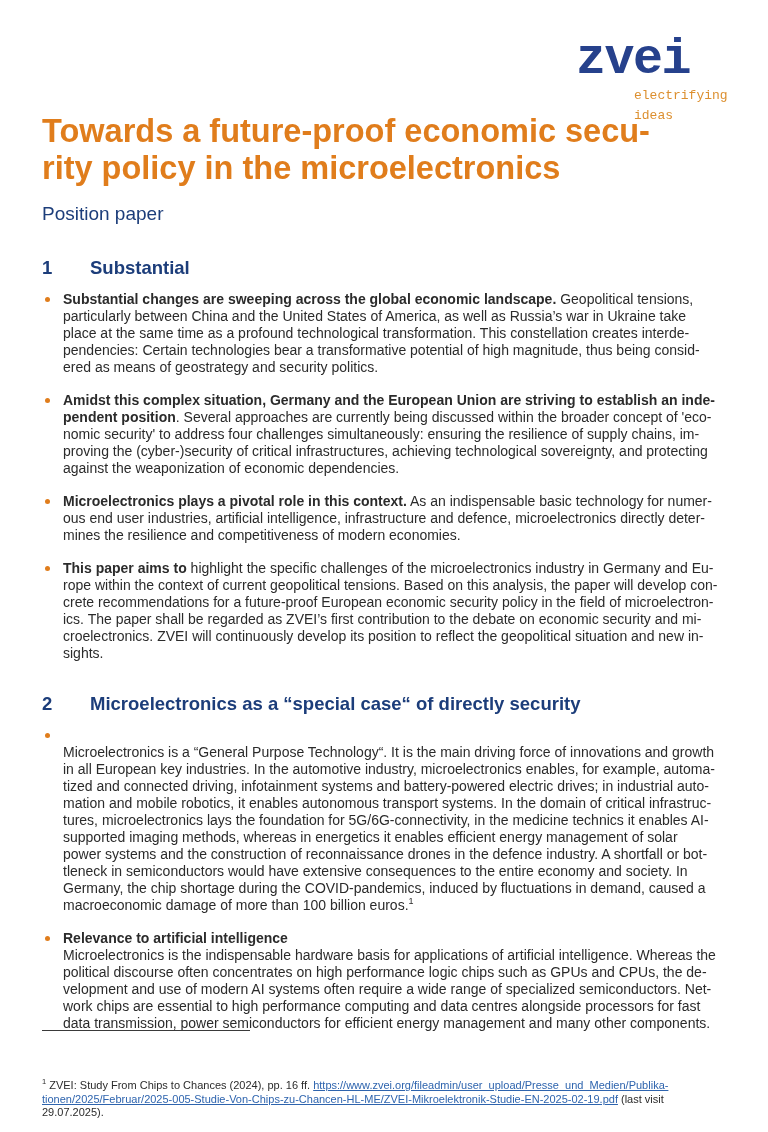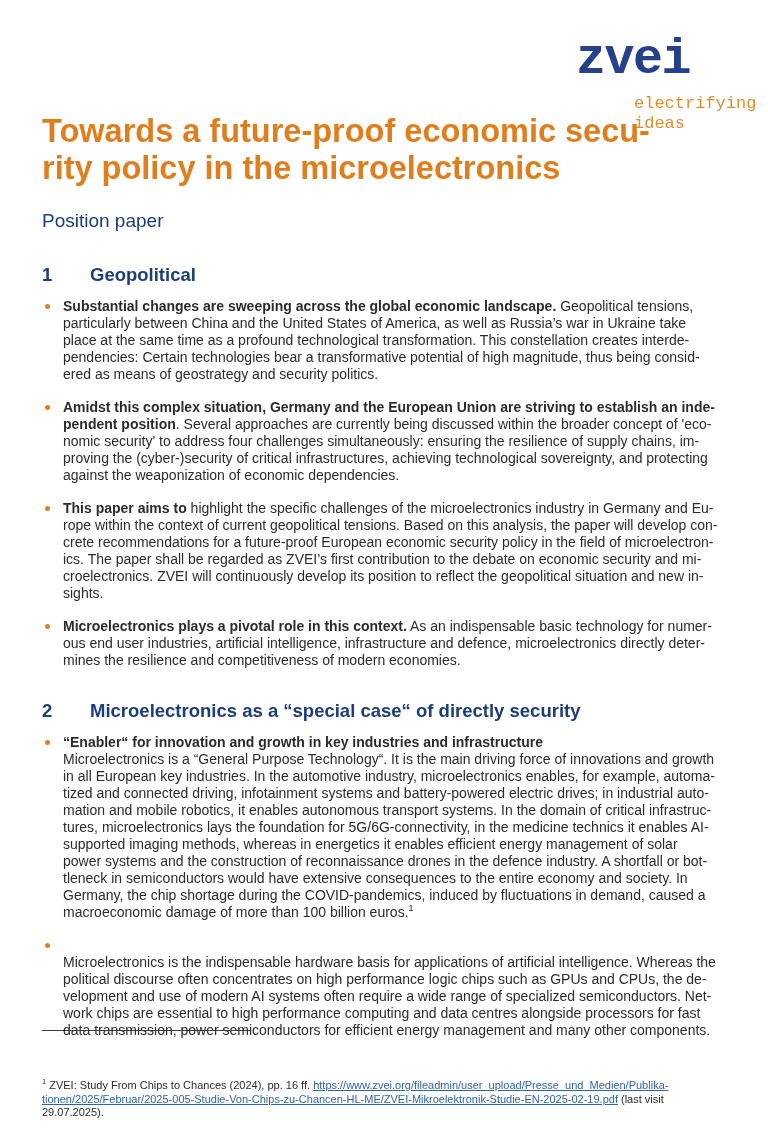--- a/index.html
+++ b/index.html
@@ -21,34 +21,34 @@
     color:var(--body_text);
     overflow:hidden;
   }
   
   .logo{position:absolute;left:576px;top:34px;font-family:Liberation Mono, monospace;}
   .logo-brand{
     font-size:50px;font-weight:bold;letter-spacing:-1.5px;line-height:52px;
     color:var(--logo_blue);
   }
   .logo-tagline{
-    margin-left:58px;margin-top:8px;
-    font-size:17px;line-height:20px;
+    margin-left:58px;margin-top:0px;
+    font-size:13px;line-height:20px;
     color:var(--logo_orange);
   }
   
   .content{position:absolute;left:42px;top:0;width:684px;}
   .doc-title{
     margin-top:113px;
     font-size:32.5px;line-height:36.5px;font-weight:bold;
     color:var(--orange);
     white-space:pre-line;
   }
   .doc-subtitle{
-    margin-top:23px;
+    margin-top:16px;
     font-size:19px;line-height:24px;font-weight:normal;
     color:var(--blue);
   }
   h2.sec{
     margin-top:30px;
     font-size:18.5px;line-height:23px;font-weight:bold;
     color:var(--blue);
   }
   h2.sec .num{display:inline-block;width:48px;}
   ul.bullets{list-style:none;margin-top:12px;}
@@ -100,76 +100,76 @@
         <div>ideas</div>
       </div>
   </div>
 
   <div class="content">
 
     <h1 class="doc-title">Towards a future-proof economic secu-
 rity policy in the microelectronics</h1>
     <div class="doc-subtitle">Position paper</div>
 
-    <h2 class="sec"><span class="num">1</span><span>Geopolitical</span></h2>
+    <h2 class="sec"><span class="num">1</span><span>Substantial</span></h2>
 
     <ul class="bullets">
       <li>
           <span class="dot"></span>
           <p class="btext"><strong>Substantial changes are sweeping across the global economic landscape.</strong><span> Geopolitical tensions,
 particularly between China and the United States of America, as well as Russia’s war in Ukraine take
 place at the same time as a profound technological transformation. This constellation creates interde-
 pendencies: Certain technologies bear a transformative potential of high magnitude, thus being consid-
 ered as means of geostrategy and security politics.</span></p>
         </li>
       <li>
           <span class="dot"></span>
           <p class="btext"><strong>Amidst this complex situation, Germany and the European Union are striving to establish an inde-
 pendent position</strong><span>. Several approaches are currently being discussed within the broader concept of 'eco-
 nomic security' to address four challenges simultaneously: ensuring the resilience of supply chains, im-
 proving the (cyber-)security of critical infrastructures, achieving technological sovereignty, and protecting
 against the weaponization of economic dependencies.</span></p>
         </li>
       <li>
           <span class="dot"></span>
+          <p class="btext"><strong>Microelectronics plays a pivotal role in this context.</strong><span> As an indispensable basic technology for numer-
+ous end user industries, artificial intelligence, infrastructure and defence, microelectronics directly deter-
+mines the resilience and competitiveness of modern economies.</span></p>
+        </li>
+      <li>
+          <span class="dot"></span>
           <p class="btext"><strong>This paper aims to</strong><span> highlight the specific challenges of the microelectronics industry in Germany and Eu-
 rope within the context of current geopolitical tensions. Based on this analysis, the paper will develop con-
 crete recommendations for a future-proof European economic security policy in the field of microelectron-
 ics. The paper shall be regarded as ZVEI’s first contribution to the debate on economic security and mi-
 croelectronics. ZVEI will continuously develop its position to reflect the geopolitical situation and new in-
 sights.</span></p>
-        </li>
-      <li>
-          <span class="dot"></span>
-          <p class="btext"><strong>Microelectronics plays a pivotal role in this context.</strong><span> As an indispensable basic technology for numer-
-ous end user industries, artificial intelligence, infrastructure and defence, microelectronics directly deter-
-mines the resilience and competitiveness of modern economies.</span></p>
         </li>
     </ul>
 
     <h2 class="sec"><span class="num">2</span><span>Microelectronics as a “special case“ of directly security</span></h2>
 
     <ul class="bullets">
       <li>
           <span class="dot"></span>
-          <p class="btext"><strong>“Enabler“ for innovation and growth in key industries and infrastructure</strong><span>
+          <p class="btext"><span>
 Microelectronics is a “General Purpose Technology“. It is the main driving force of innovations and growth
 in all European key industries. In the automotive industry, microelectronics enables, for example, automa-
 tized and connected driving, infotainment systems and battery-powered electric drives; in industrial auto-
 mation and mobile robotics, it enables autonomous transport systems. In the domain of critical infrastruc-
 tures, microelectronics lays the foundation for 5G/6G-connectivity, in the medicine technics it enables AI-
 supported imaging methods, whereas in energetics it enables efficient energy management of solar
 power systems and the construction of reconnaissance drones in the defence industry. A shortfall or bot-
 tleneck in semiconductors would have extensive consequences to the entire economy and society. In
 Germany, the chip shortage during the COVID-pandemics, induced by fluctuations in demand, caused a
 macroeconomic damage of more than 100 billion euros.</span><sup class="fnref">1</sup></p>
         </li>
       <li>
           <span class="dot"></span>
-          <p class="btext"><span>
+          <p class="btext"><strong>Relevance to artificial intelligence</strong><span>
 Microelectronics is the indispensable hardware basis for applications of artificial intelligence. Whereas the
 political discourse often concentrates on high performance logic chips such as GPUs and CPUs, the de-
 velopment and use of modern AI systems often require a wide range of specialized semiconductors. Net-
 work chips are essential to high performance computing and data centres alongside processors for fast
 data transmission, power semiconductors for efficient energy management and many other components.</span></p>
         </li>
     </ul>
 
   </div>
 

